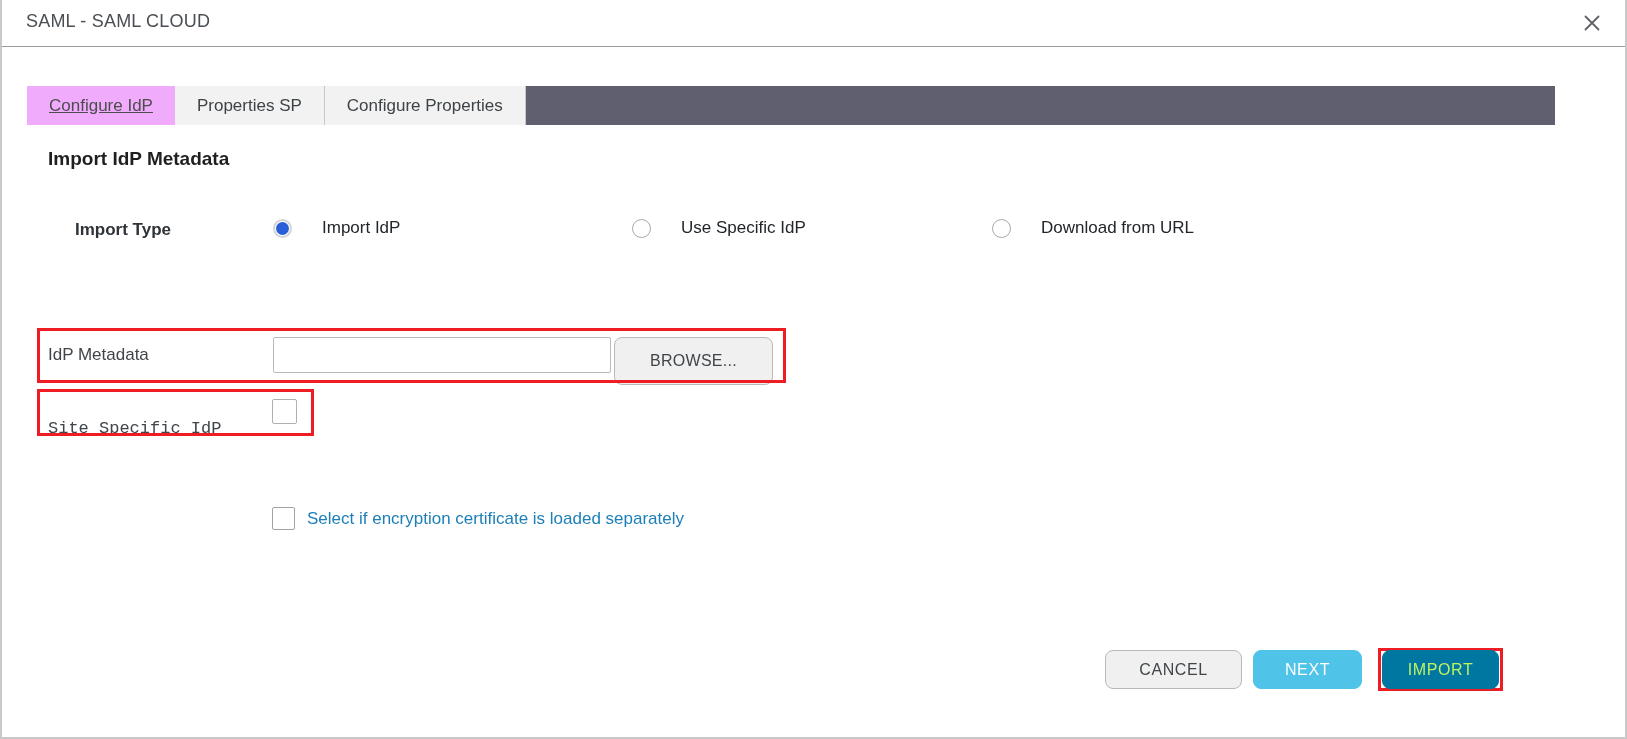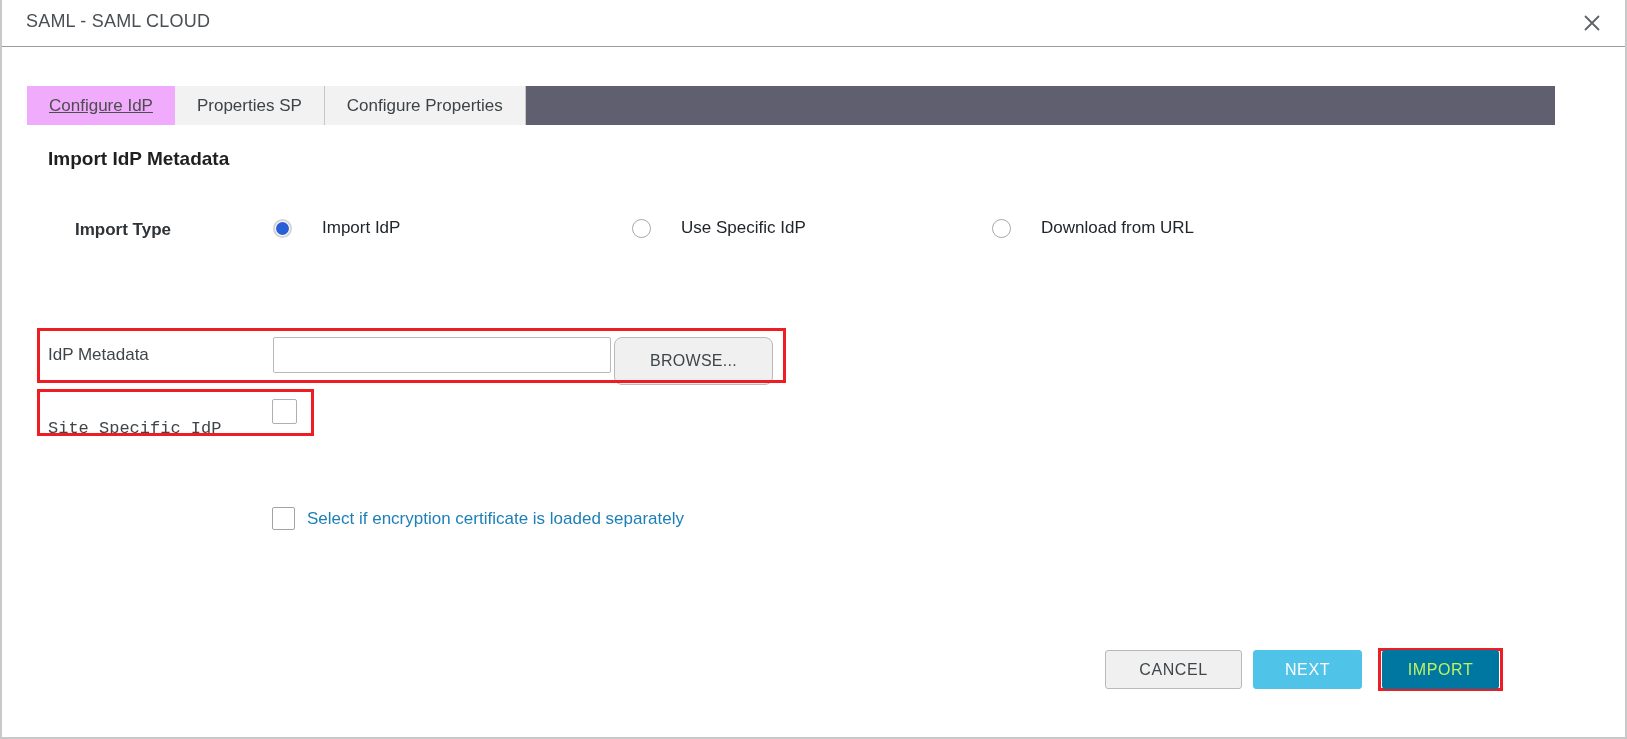--- a/index.html
+++ b/index.html
@@ -252,21 +252,21 @@
   
   .btn {
     position: absolute;
     top: 650px;
     height: 39px;
     box-sizing: border-box;
     font-family: "Liberation Sans", sans-serif;
     font-size: 16px;
     letter-spacing: 0.6px;
     cursor: pointer;
-    border-radius: 3px;
+    border-radius: 8px;
   }
   #btn-cancel {
     left: 1103px;
     width: 137px;
     background: #f0f0f0;
     border: 1px solid #b9b9b9;
     color: #3f4549;
   }
   #btn-next {
     left: 1251px;

